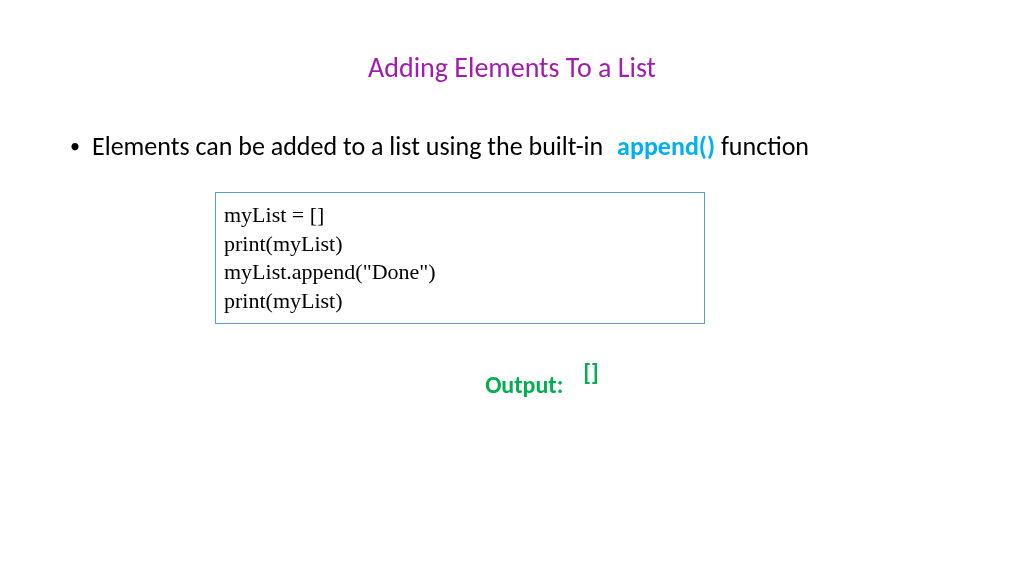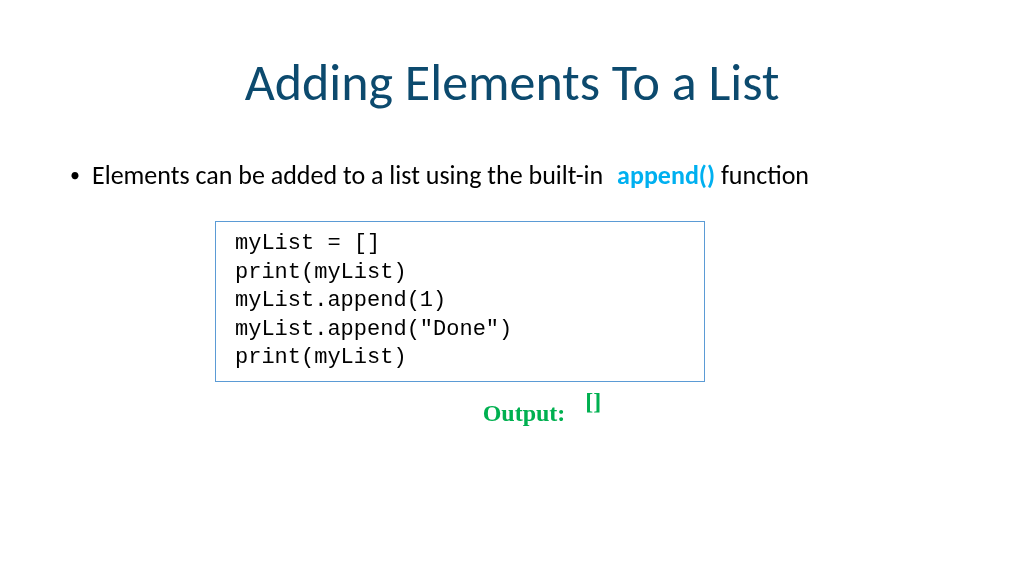--- a/index.html
+++ b/index.html
@@ -10,23 +10,23 @@
     body {
       width: 1024px;
       height: 576px;
       background: #ffffff;
       font-family: Calibri, 'Segoe UI', Arial, sans-serif;
       color: #000000;
       padding: 50px 60px 40px 60px;
     }
     .title {
       text-align: center;
-      font-size: 52px;
+      font-size: 28px;
       font-weight: 400;
-      color: #0c4a6e;
+      color: #a21caf;
       margin-bottom: 45px;
     }
     .bullet-row {
       display: flex;
       align-items: baseline;
       font-size: 26px;
       margin-bottom: 30px;
       margin-left: 10px;
     }
     .bullet-dot {
@@ -38,36 +38,35 @@
     .bullet-text {
       color: #000000;
     }
     .highlight {
       color: #00b0f0;
       font-weight: 600;
       margin-left: 8px;
     }
     .code-box {
       border: 1px solid #5b9bd5;
-      padding: 8px 19px;
+      padding: 8px 8px;
       margin-left: 155px;
       width: 490px;
       font-size: 22px;
       line-height: 1.3;
       color: #000000;
-      font-family: Liberation Mono, monospace;
+      font-family: Liberation Serif, serif;
     }
     .output-section {
-      margin-top: 4px;
+      margin-top: 32px;
       display: flex;
       align-items: flex-start;
       justify-content: center;
       gap: 20px;
       padding-left: 60px;
-      font-family: Liberation Serif, serif;
     }
     .output-label {
       color: #00b050;
       font-weight: 700;
       font-size: 24px;
       margin-top: 14px;
     }
     .output-values {
       color: #00b050;
       font-weight: 700;
@@ -84,21 +83,20 @@
 <div class="bullet-row">
   <span class="bullet-dot">•</span>
   <span class="bullet-text">
     <span>Elements can be added to a list using the built-in </span><span class="highlight">append()</span><span> function</span>
   </span>
 </div>
 
 <div class="code-box">
   <div>myList = []</div>
   <div>print(myList)</div>
-  <div>myList.append(1)</div>
   <div>myList.append("Done")</div>
   <div>print(myList)</div>
 </div>
 
 <div class="output-section">
   <div class="output-label">Output:</div>
   <div class="output-values">
     <div>[]</div>
   </div>
 </div>

